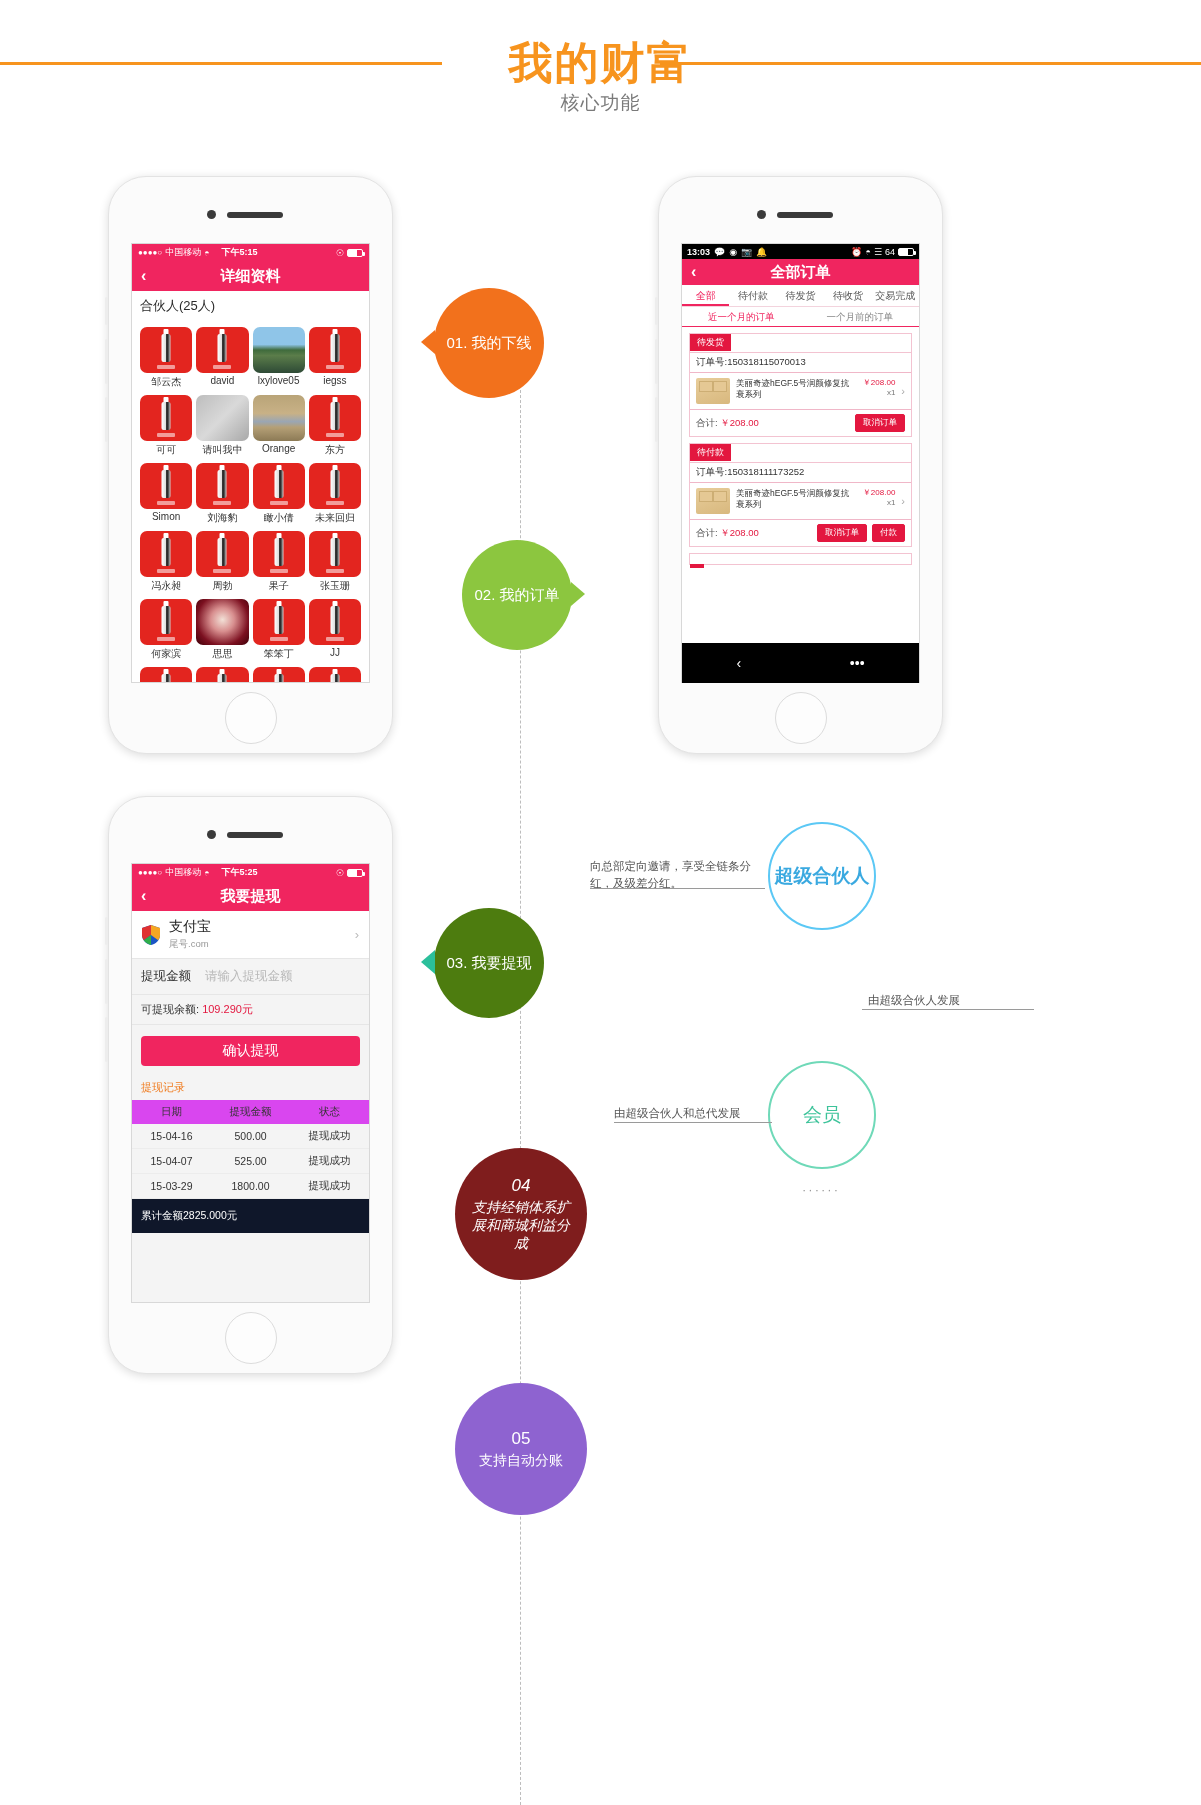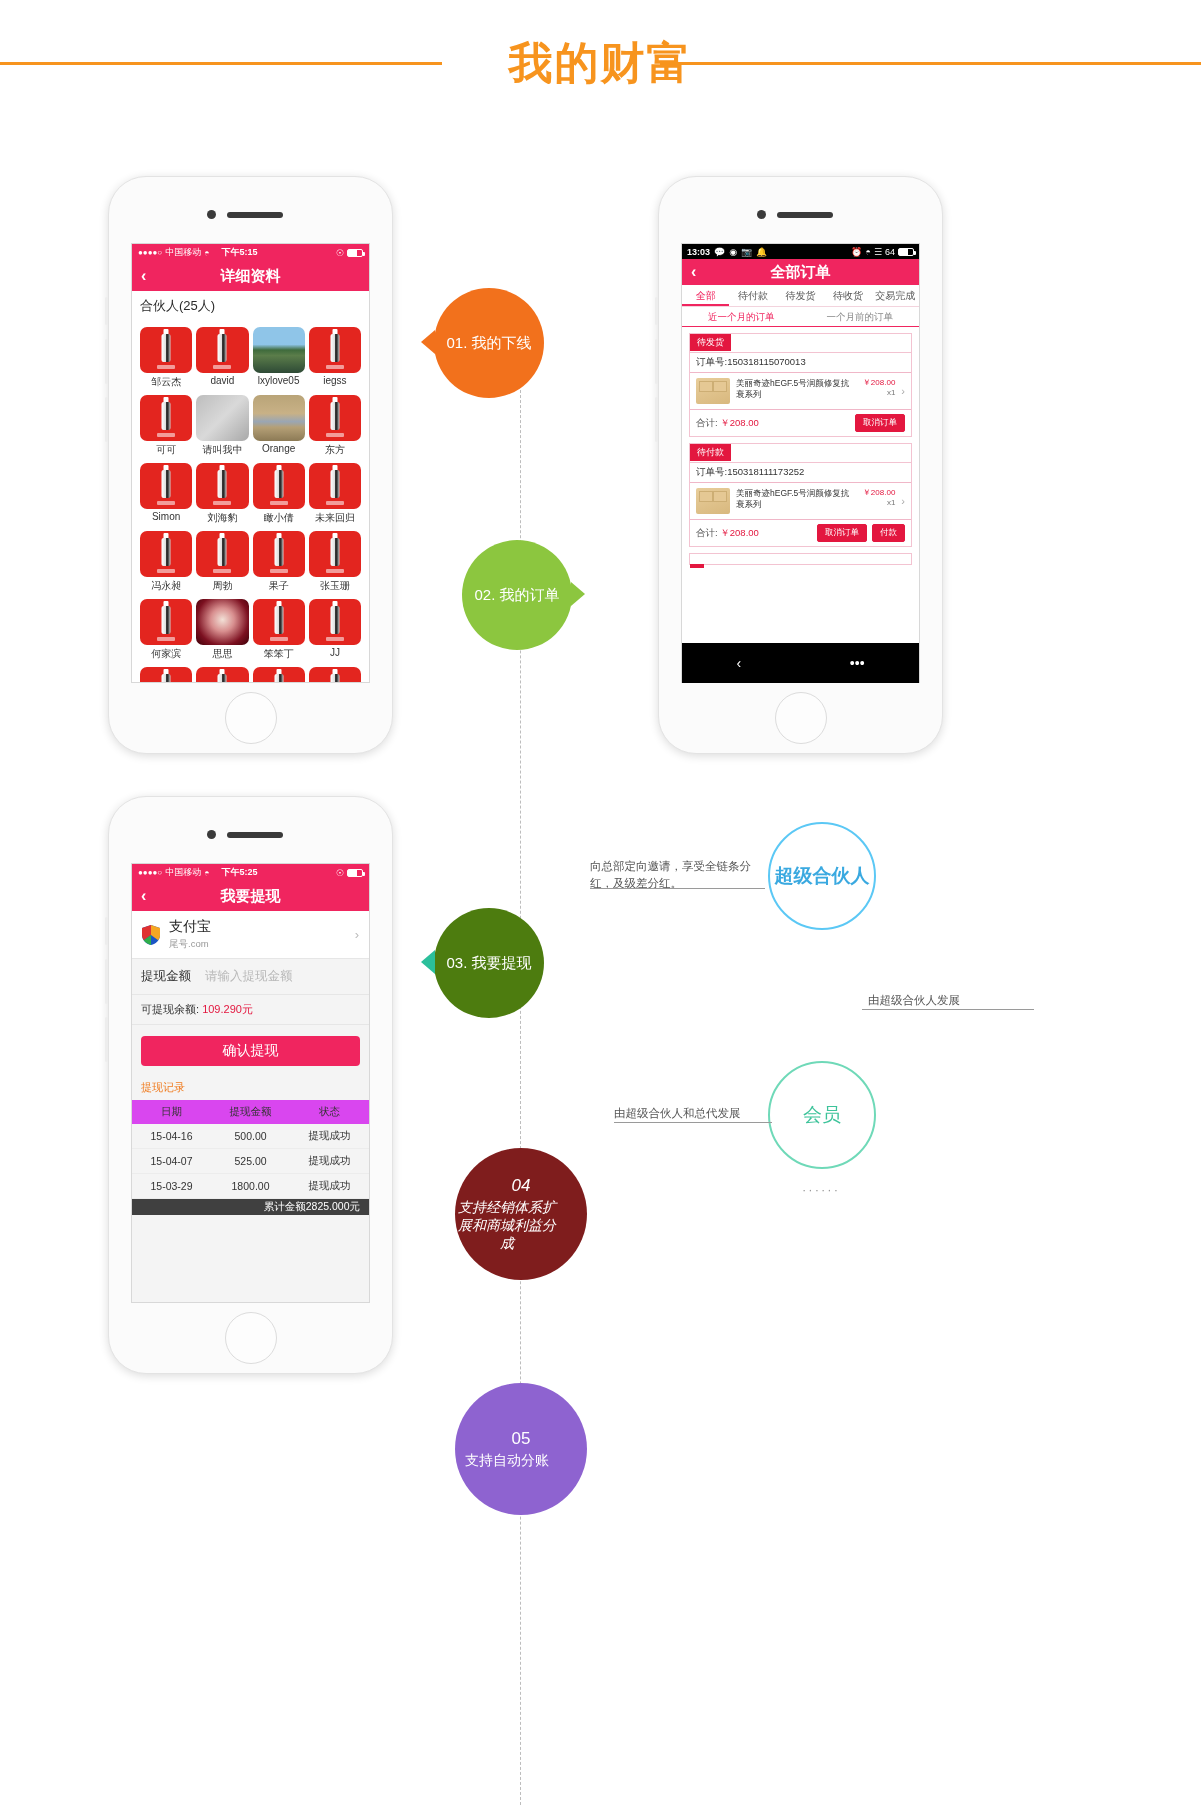--- a/index.html
+++ b/index.html
@@ -231,28 +231,27 @@
   .p3-table{ width:100%; border-collapse:collapse; margin:0 0 0 0;}
   .p3-table th{
     background:#d946ef; color:#333; font-size:10.5px; font-weight:normal;
     padding:5px 0; border:0;
   }
   .p3-table td{
     font-size:10.5px; color:#333; padding:5px 0; text-align:center;
     border-bottom:1px solid #ececec;
   }
   .p3-total{
-    background:#404040; color:#fff; font-size:10.5px; padding:1px 9px;
-    text-align:right;
+    background:#0f172a; color:#fff; font-size:10.5px; padding:10px 9px;
   }
 
   
   .step{
     position:absolute; border-radius:50%; color:#fff; display:flex;
-    justify-content:center; flex-direction:column;
+    align-items:center; justify-content:center; flex-direction:column;
     text-align:center; line-height:1.28;
   }
   .step .pin{
     position:absolute; width:0; height:0; border-top:12px solid transparent;
     border-bottom:12px solid transparent;
   }
   .step1{ left:434px; top:288px; width:110px; height:110px; background:#f2711c; font-size:15px;}
   .step1 .pin{ left:-13px; top:42px; border-right:14px solid #f2711c; }
   .step2{ left:462px; top:540px; width:110px; height:110px; background:#8cc63f; font-size:15px;}
   .step2 .pin{ right:-13px; top:42px; border-left:14px solid #8cc63f; }
@@ -279,20 +278,21 @@
   .hline{ position:absolute; height:1px; background:#9a9a9a; }
   .hdots{ position:absolute; font-size:13px; color:#999; letter-spacing:2px;}
 </style>
 </head>
 <body>
 
 <div class="page-header">
   <div class="hdr-line left"></div>
   <div class="hdr-line right"></div>
   <div class="hdr-title">我的财富</div>
+  <div class="hdr-sub">核心功能</div>
 </div>
 
 <div class="spine"></div>
 
 <div class="phone" style="left:108px; top:176px; width:285px; height:578px;">
   <div class="bezel-side" style="left:-4px; top:120px; height:28px;"></div>
   <div class="bezel-side" style="left:-4px; top:162px; height:45px;"></div>
   <div class="bezel-side" style="left:-4px; top:220px; height:45px;"></div>
   <div class="camera" style="left:98px; top:33px;"></div>
   <div class="speaker" style="left:118px; top:35px; width:56px;"></div>

